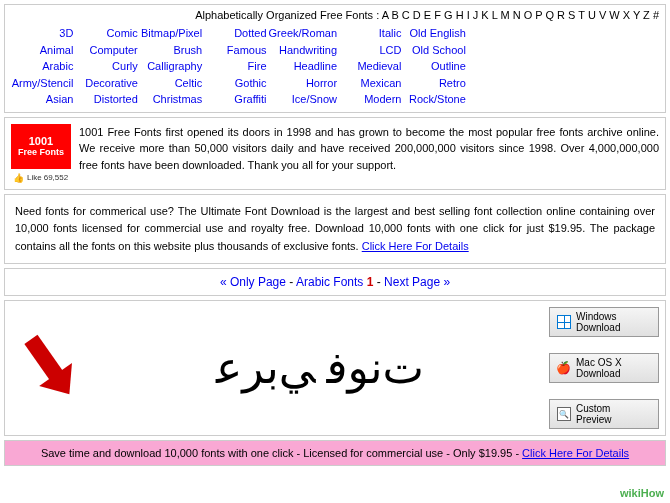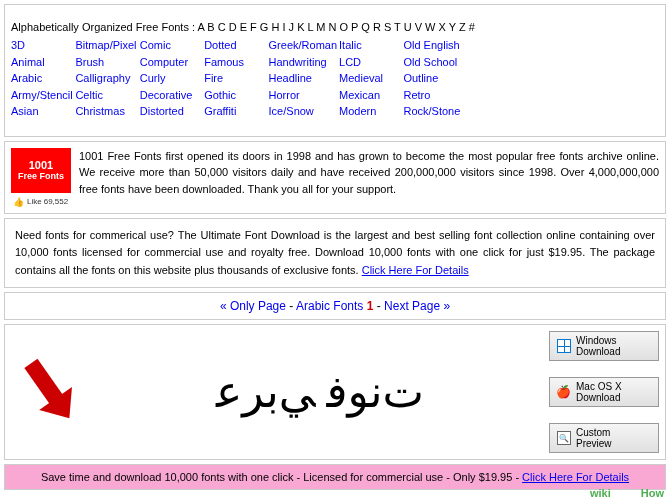--- a/index.html
+++ b/index.html
@@ -8,22 +8,23 @@
       font-size: 12px;
       background: #fff;
       width: 670px;
       min-height: 503px;
       overflow: hidden;
     }
 
     
     .alpha-section {
       border: 1px solid #ccc;
-      padding: 16px 6px;
-      margin: 4px;
+      padding: 4px 6px;
+      margin: 4px;
+      text-align: right;
     }
     .alpha-title {
       font-size: 11px;
       margin-bottom: 4px;
     }
     .font-categories {
       display: grid;
       grid-template-columns: repeat(10, 1fr);
       gap: 0 2px;
     }
@@ -239,32 +240,32 @@
   </div>
   <div class="font-categories">
     <div class="font-col">
       <a href="#">3D</a>
       <a href="#">Animal</a>
       <a href="#">Arabic</a>
       <a href="#">Army/Stencil</a>
       <a href="#">Asian</a>
     </div>
     <div class="font-col">
+      <a href="#">Comic</a>
+      <a href="#">Computer</a>
+      <a href="#">Curly</a>
+      <a href="#">Decorative</a>
+      <a href="#">Distorted</a>
+    </div>
+    <div class="font-col">
       <a href="#">Bitmap/Pixel</a>
       <a href="#">Brush</a>
       <a href="#">Calligraphy</a>
       <a href="#">Celtic</a>
       <a href="#">Christmas</a>
-    </div>
-    <div class="font-col">
-      <a href="#">Comic</a>
-      <a href="#">Computer</a>
-      <a href="#">Curly</a>
-      <a href="#">Decorative</a>
-      <a href="#">Distorted</a>
     </div>
     <div class="font-col">
       <a href="#">Dotted</a>
       <a href="#">Famous</a>
       <a href="#">Fire</a>
       <a href="#">Gothic</a>
       <a href="#">Graffiti</a>
     </div>
     <div class="font-col">
       <a href="#">Greek/Roman</a>
@@ -360,14 +361,14 @@
     </a>
   </div>
 </div>
 
 <div class="bottom-bar">
   <span>Save time and download 10,000 fonts with one click - Licensed for commercial use - Only $19.95 -</span>
   <a href="#">Click Here For Details</a>
 </div>
 
 <div class="wikihow-watermark">
-  <span>wiki</span><span style="color:#4CAF50; font-weight:bold;padding-left:30px;">How</span>
+  <span>wiki</span><span style="color:#4CAF50; font-weight:bold;">How</span>
 </div>
 
 </body></html>

